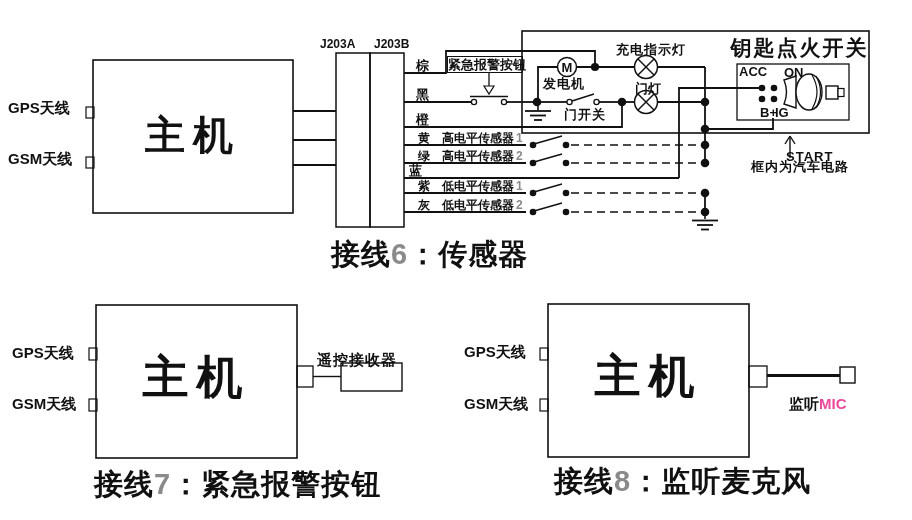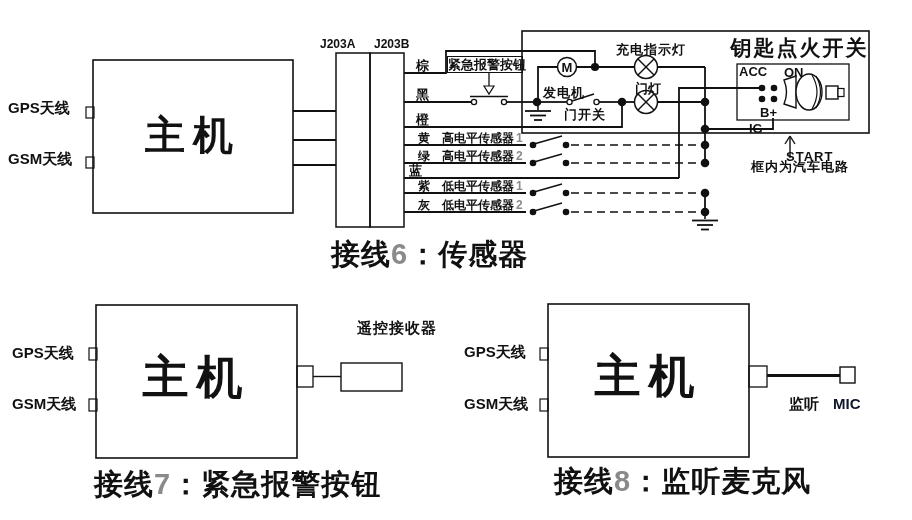--- a/index.html
+++ b/index.html
@@ -10,21 +10,21 @@
   .s10{font-size:13px;}
   .s11{font-size:13px;}
   .s12{font-size:12px;}
   .s13{font-size:13px;}
   .s15{font-size:15px;}
   .s21{font-size:21px;letter-spacing:2px;}
   .host{font-size:40px;letter-spacing:8px;text-align:center;}
   .hostbig{font-size:46px;letter-spacing:8px;text-align:center;}
   .caption{font-size:29px;letter-spacing:1px;}
   .num{color:#8a8a8a;}
-  .micgray{color:#0f172a;margin-left:14px;}
+  .micgray{color:#ec4899;}
   .boxlbl{border:1.4px solid #111;text-align:center;}
   .sensor-gap{margin-left:12px;}
   .num-gap{margin-left:2px;}
 </style>
 </head>
 <body>
 
 <div id="stage">
 
   <svg id="wiring-svg" width="912" height="520" viewBox="0 0 912 520" fill="none" stroke="#111" stroke-width="1.8">
@@ -233,41 +233,41 @@
   <div class="lbl s12" style="left:418px;top:180px;">
     <span>紫</span><span class="sensor-gap">低电平传感器</span><span class="num num-gap">1</span>
   </div>
   <div class="lbl s12" style="left:418px;top:199px;">
     <span>灰</span><span class="sensor-gap">低电平传感器</span><span class="num num-gap">2</span>
   </div>
 
   <div class="lbl s10 boxlbl" style="left:447px;top:56px;width:74px;height:15px;line-height:15px;">紧急报警按钮</div>
 
   <div class="lbl s11" style="left:560px;top:60.5px;width:14px;text-align:center;">M</div>
-  <div class="lbl s11" style="left:543px;top:77px;letter-spacing:1px;margin-top:9px;">发电机</div>
+  <div class="lbl s11" style="left:543px;top:77px;letter-spacing:1px;">发电机</div>
   <div class="lbl s11" style="left:616px;top:43px;letter-spacing:1px;">充电指示灯</div>
   <div class="lbl s11" style="left:635px;top:82px;">门灯</div>
   <div class="lbl s11" style="left:564px;top:108px;letter-spacing:1px;">门开关</div>
 
   <div class="lbl s21" style="left:727px;top:36px;width:145px;text-align:center;">钥匙点火开关</div>
   <div class="lbl s11" style="left:739px;top:65px;">ACC</div>
   <div class="lbl s11" style="left:784px;top:66px;">ON</div>
-  <div class="lbl s11" style="left:749px;top:106px;margin-top:16px;">IG</div>
+  <div class="lbl s11" style="left:775px;top:106px;">IG</div>
   <div class="lbl s11" style="left:760px;top:106px;">B+</div>
   <div class="lbl s11" style="left:786px;top:106px;letter-spacing:1px;margin-top:44px;">START</div>
   <div class="lbl s11" style="left:751px;top:160px;letter-spacing:1px;">框内为汽车电路</div>
 
   <div class="lbl caption" style="left:331px;top:239px;">
     <span>接线</span><span class="num">6</span><span>：传感器</span>
   </div>
 
   <div class="lbl s15" style="left:12px;top:345px;">GPS天线</div>
   <div class="lbl s15" style="left:12px;top:396px;">GSM天线</div>
   <div class="lbl hostbig" style="left:96px;top:352px;width:201px;">主机</div>
-  <div class="lbl s15" style="left:317px;top:320px;letter-spacing:1px;margin-left:40px;">遥控接收器</div>
+  <div class="lbl s15" style="left:317px;top:352px;letter-spacing:1px;">遥控接收器</div>
   <div class="lbl caption" style="left:94px;top:469px;">
     <span>接线</span><span class="num">7</span><span>：紧急报警按钮</span>
   </div>
 
   <div class="lbl s15" style="left:464px;top:344px;">GPS天线</div>
   <div class="lbl s15" style="left:464px;top:396px;">GSM天线</div>
   <div class="lbl hostbig" style="left:548px;top:351px;width:201px;">主机</div>
   <div class="lbl s15" style="left:789px;top:396px;">
     <span>监听</span><span class="micgray">MIC</span>
   </div>

